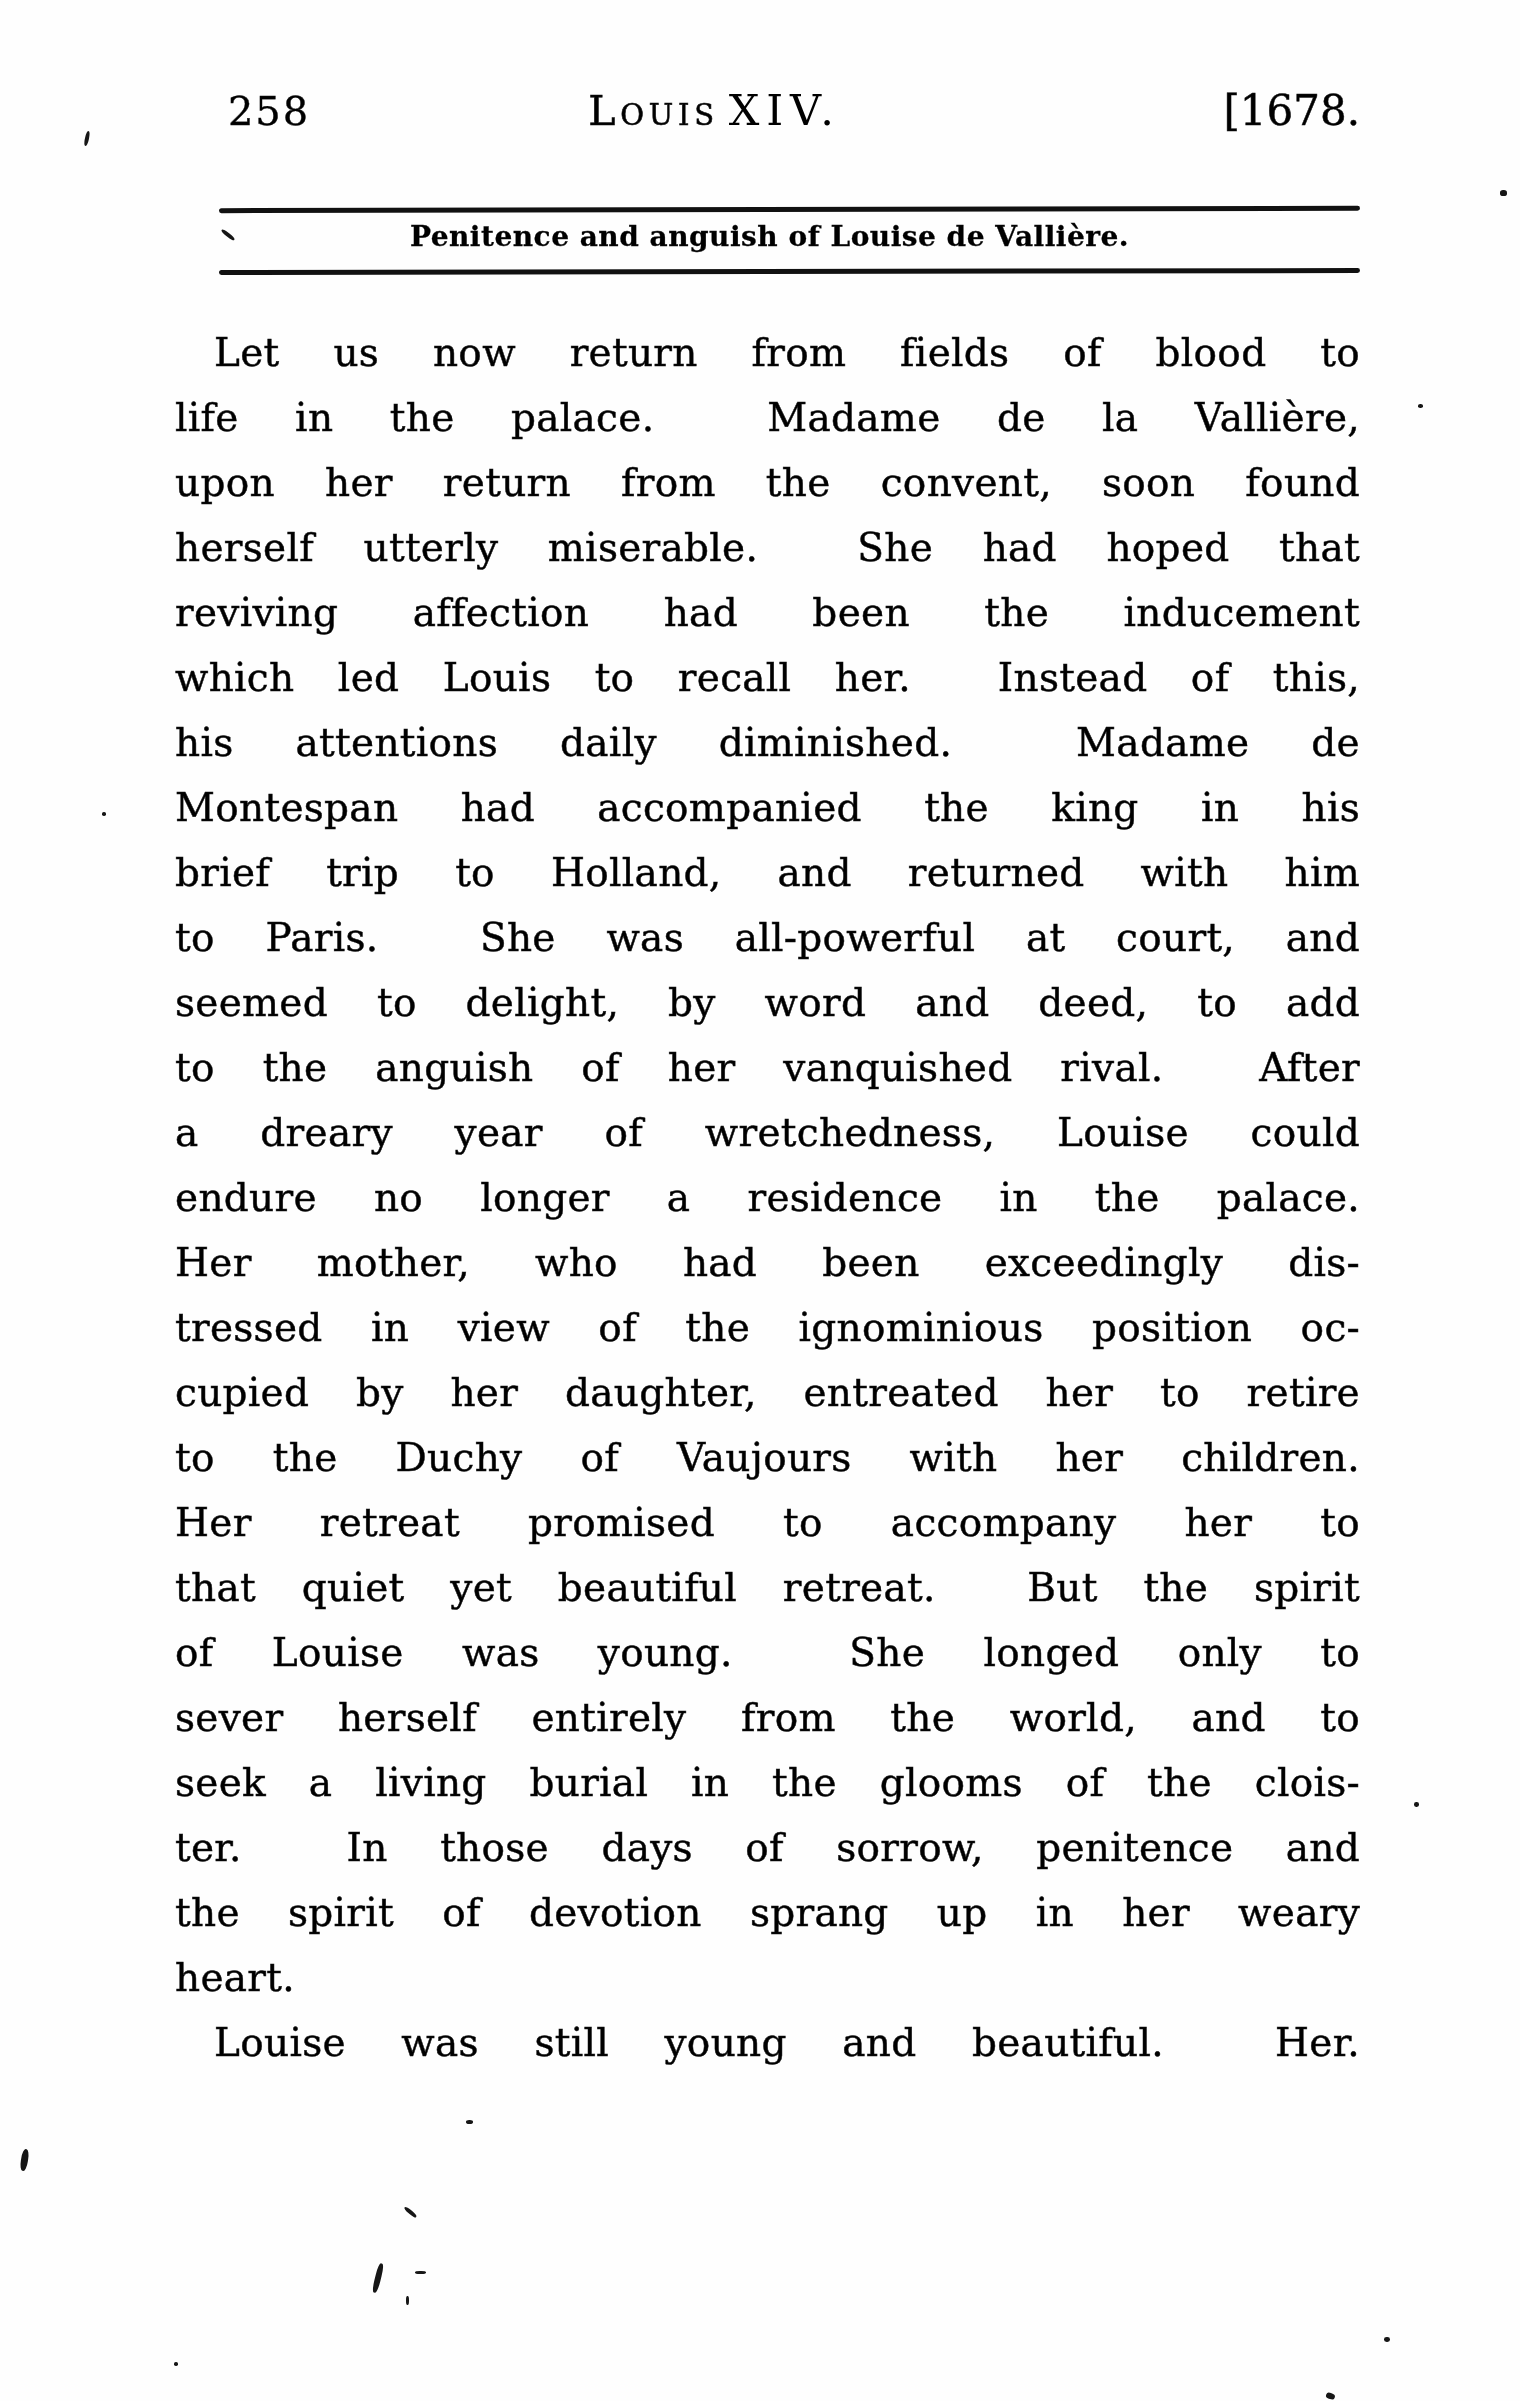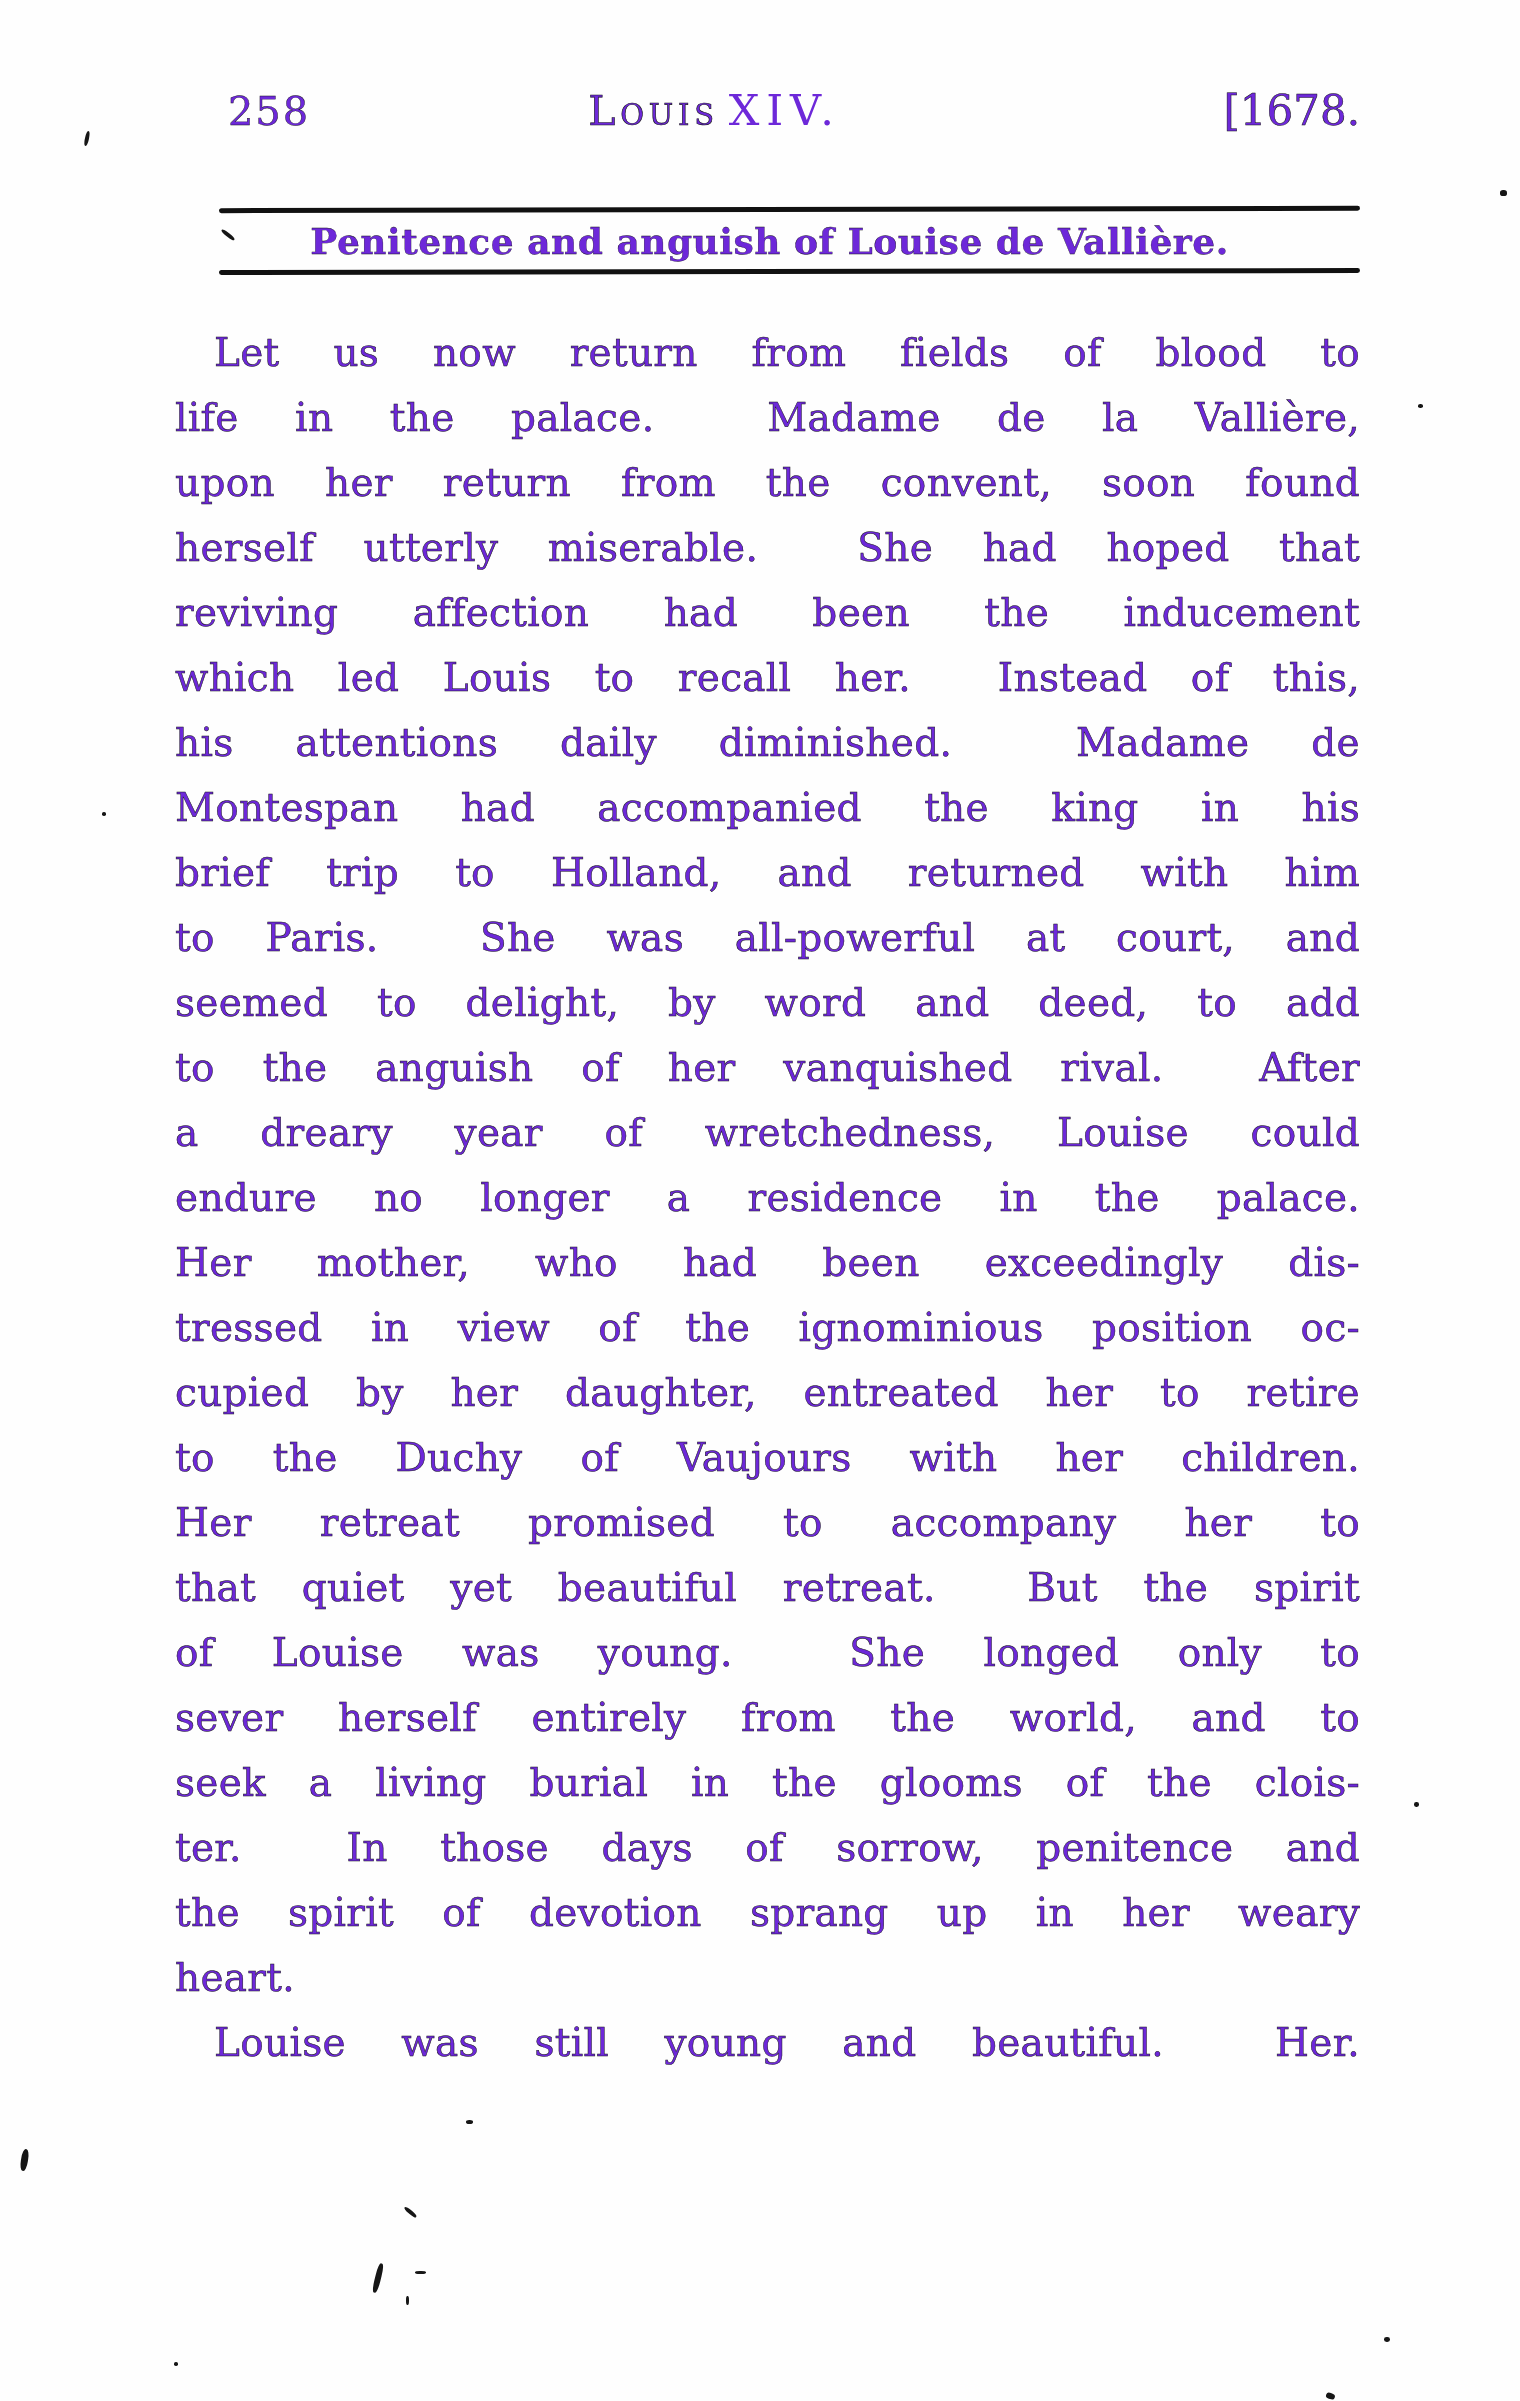--- a/index.html
+++ b/index.html
@@ -3,21 +3,21 @@
 <meta charset="utf-8">
 <style>
   html, body { margin: 0; padding: 0; background: #e8e8e4; }
   .page {
     position: relative;
     width: 1521px;
     height: 2401px;
     background: #fefefe;
     overflow: hidden;
     font-family: "DejaVu Serif", "Liberation Serif", serif;
-    color: #6d28d9;
+    color: #000000;
   }
   
   .header {
     position: absolute;
     left: 175px;
     top: 85px;
     width: 1185px;
     height: 62px;
     display: flex;
     align-items: baseline;
@@ -65,21 +65,21 @@
     border-radius: 2.9px;
   }
   .rule-top    { top: 207px; transform: rotate(-0.12deg); }
   .rule-bottom { top: 269px; transform: rotate(-0.10deg); }
   .running-head {
     position: absolute;
     left: 219px;
     top: 220px;
     width: 1101px;
     text-align: center;
-    font-size: 36px;
+    font-size: 28px;
     font-weight: bold;
     letter-spacing: 0.5px;
     -webkit-text-stroke: 0.3px #141414;
   }
   
   .body-text {
     position: absolute;
     left: 175px;
     top: 320px;
     width: 1185px;

